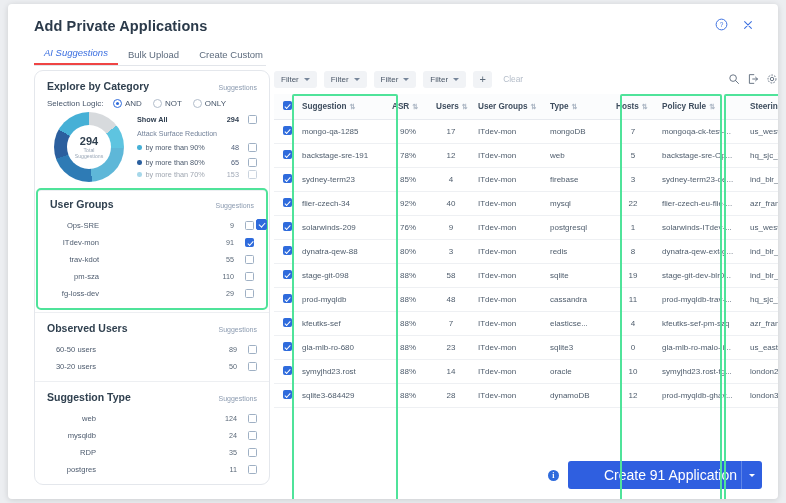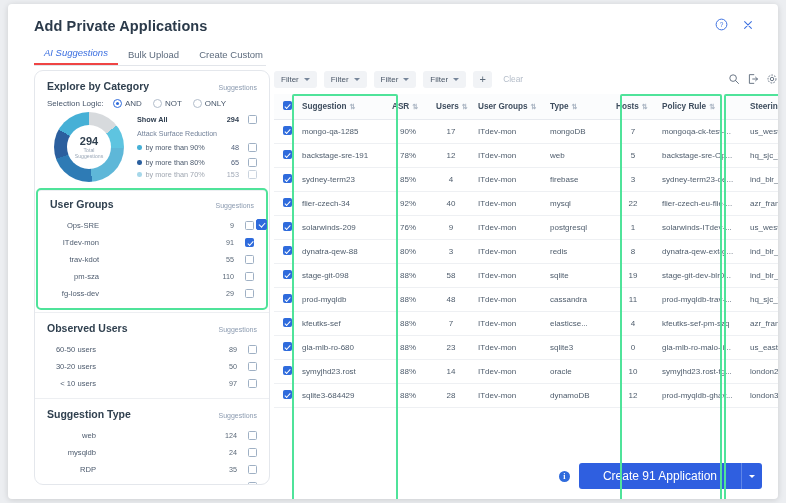--- a/index.html
+++ b/index.html
@@ -188,21 +188,21 @@
   .info-ic {
     width: 11px; height: 11px; border-radius: 50%; background: #2f6bdc;
     color: #fff; font-size: 8px; font-weight: bold;
     display: flex; align-items: center; justify-content: center;
     font-family: "Liberation Serif", serif; cursor: pointer;
   }
   .cta {
     display: flex; align-items: stretch; background: #2f5fe0;
     border-radius: 3px; overflow: hidden; cursor: pointer;
   }
-  .cta-main { font-size: 12px; color: #fff; padding: 6px 24px; white-space: nowrap; }
+  .cta-main { font-size: 14px; color: #fff; padding: 6px 4px; white-space: nowrap; margin-left: 32px; }
   .cta-split {
     border-left: 1px solid #5f86e8; width: 21px;
     display: flex; align-items: center; justify-content: center;
   }
   .cta-split .caret { border-top-color: #fff; }
 </style>
 </head>
 <body>
 
 <div class="app-window">
@@ -365,28 +365,20 @@
           <span class="track"><span class="bar" style="width:66%;background:#5b9fc0"></span></span>
           <span class="val">89</span>
           <span class="cbx">
               <span class="cbox"></span>
             </span>
         </div>
         <div class="bar-row">
           <span class="nm">30-20 users</span>
           <span class="track"><span class="bar" style="width:92%;background:#5b9fc0"></span></span>
           <span class="val">50</span>
-          <span class="cbx">
-              <span class="cbox"></span>
-            </span>
-        </div>
-        <div class="bar-row">
-          <span class="nm">&lt; 10 users</span>
-          <span class="track"><span class="bar" style="width:36%;background:#5b9fc0"></span></span>
-          <span class="val">97</span>
           <span class="cbx">
               <span class="cbox"></span>
             </span>
         </div>
       </div>
     </div>
 
     <div class="sec">
       <div class="sec-head">
         <span class="sec-title">Suggestion Type</span>

